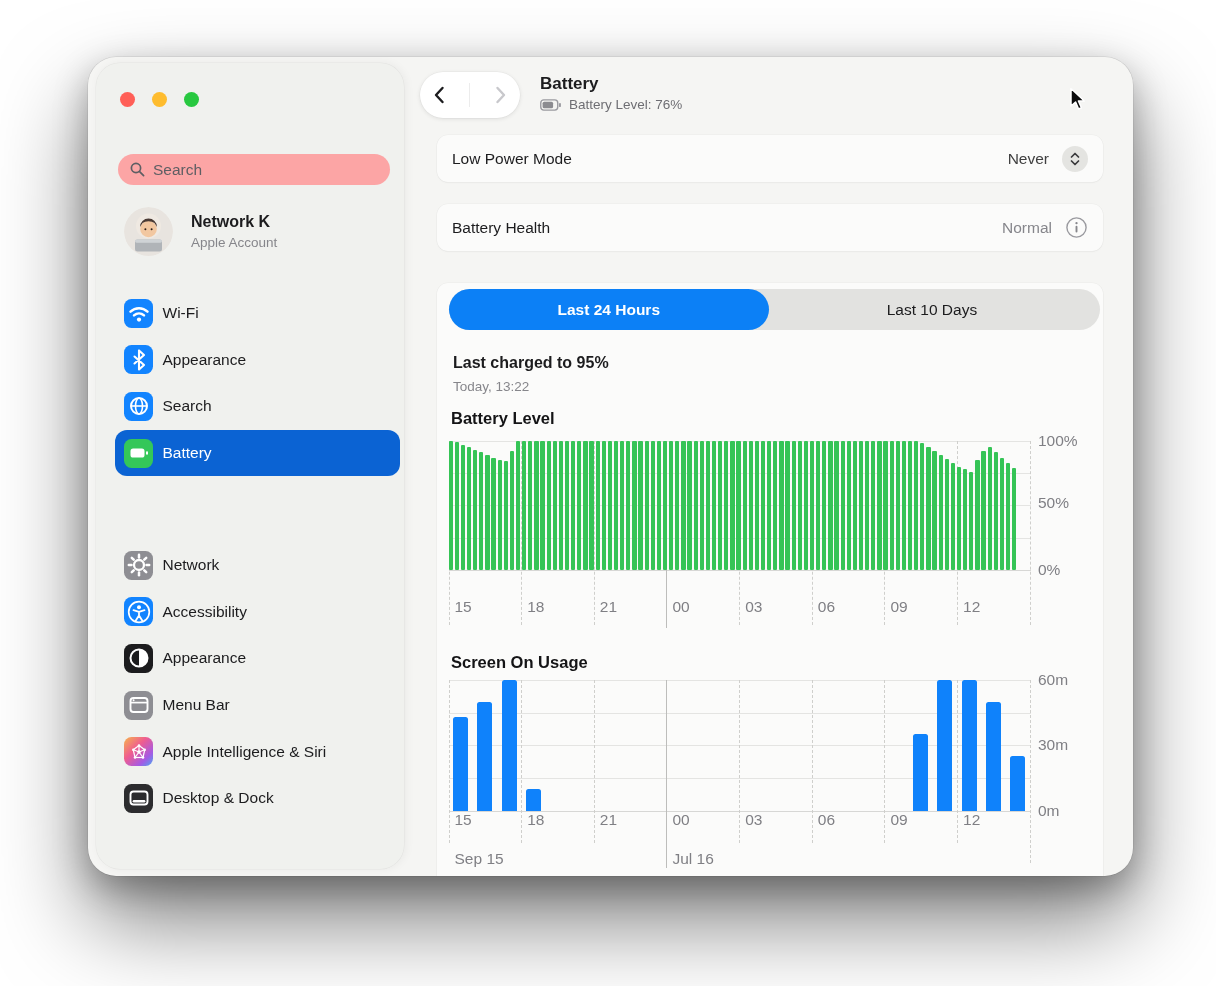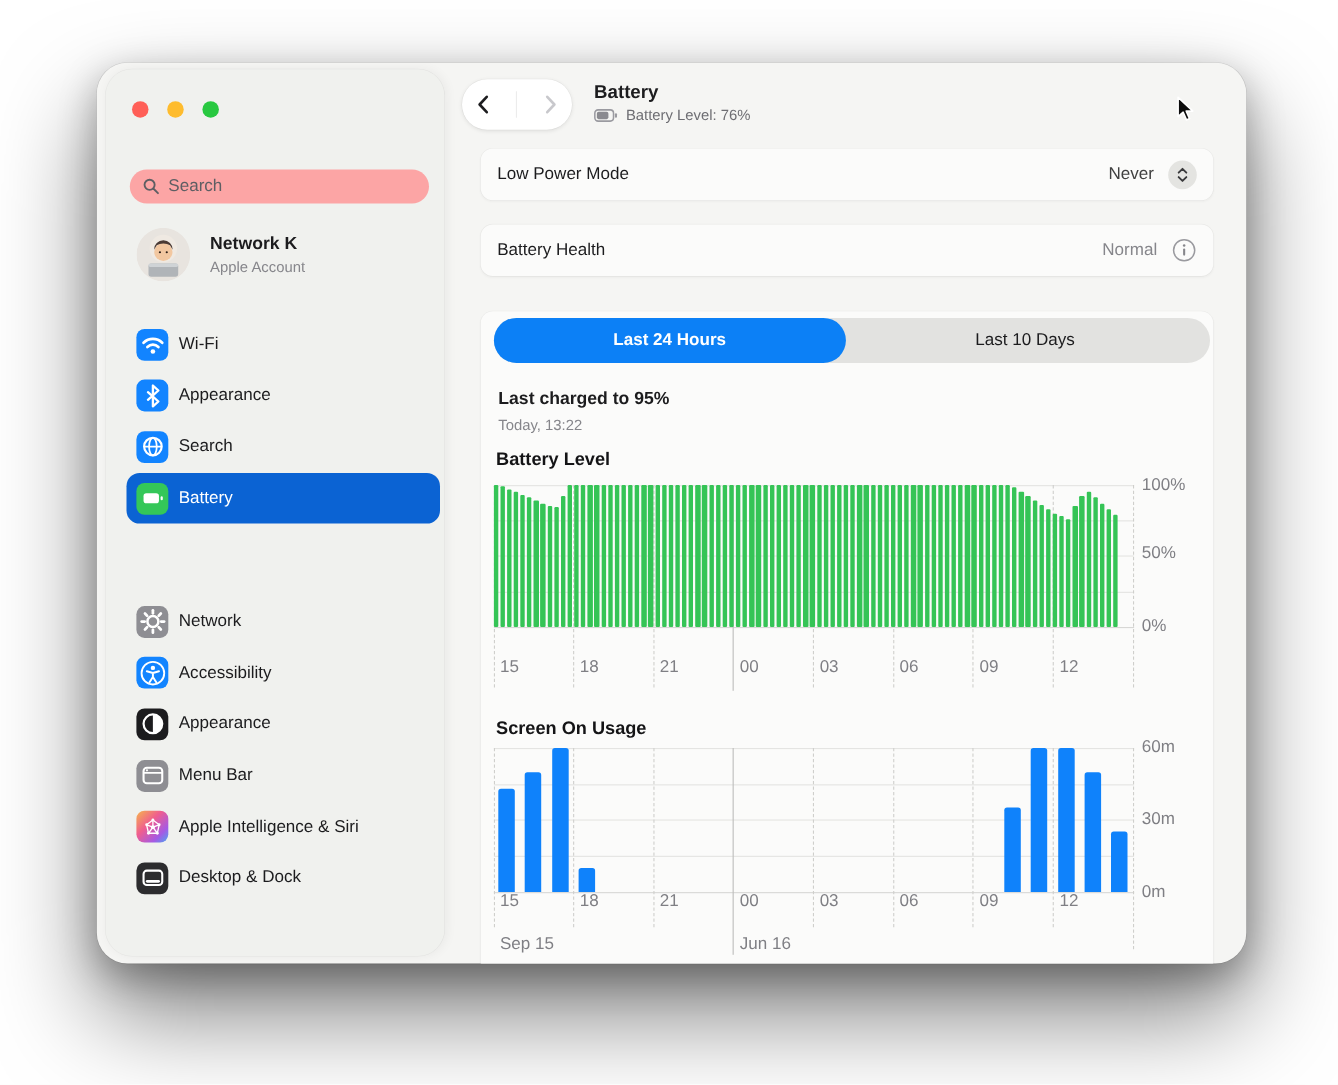--- a/index.html
+++ b/index.html
@@ -461,21 +461,21 @@
           <div class="xlab" style="left: 729.785px; top: 753.5px;">06</div>
           <div class="vline" style="left: 796.442px; top: 623px; height: 163px;"></div>
           <div class="xlab" style="left: 802.442px; top: 753.5px;">09</div>
           <div class="vline" style="left: 869.099px; top: 623px; height: 163px;"></div>
           <div class="xlab" style="left: 875.099px; top: 753.5px;">12</div>
           <div class="vline" style="left: 941.756px; top: 623px; height: 183px;"></div>
           <div class="ylab" style="left: 950px; top: 614px;">60m</div>
           <div class="ylab" style="left: 950px; top: 679.3px;">30m</div>
           <div class="ylab" style="left: 950px; top: 744.7px;">0m</div>
           <div class="datelab" style="left: 366.5px; top: 793px;">Sep 15</div>
-          <div class="datelab" style="left: 584.471px; top: 793px;">Jun 16</div>
+          <div class="datelab" style="left: 584.471px; top: 793px;">Jul 16</div>
           <div class="bar" style="left: 365.11px; top: 660.032px; width: 15px; height: 93.6683px; background: rgb(15, 130, 251); border-radius: 2.5px 2.5px 0px 0px;"></div>
           <div class="bar" style="left: 389.329px; top: 644.783px; width: 15px; height: 108.917px; background: rgb(15, 130, 251); border-radius: 2.5px 2.5px 0px 0px;"></div>
           <div class="bar" style="left: 413.548px; top: 623px; width: 15px; height: 130.7px; background: rgb(15, 130, 251); border-radius: 2.5px 2.5px 0px 0px;"></div>
           <div class="bar" style="left: 437.767px; top: 731.917px; width: 15px; height: 21.7833px; background: rgb(15, 130, 251); border-radius: 2.5px 2.5px 0px 0px;"></div>
           <div class="bar" style="left: 825.27px; top: 677.458px; width: 15px; height: 76.2417px; background: rgb(15, 130, 251); border-radius: 2.5px 2.5px 0px 0px;"></div>
           <div class="bar" style="left: 849.49px; top: 623px; width: 15px; height: 130.7px; background: rgb(15, 130, 251); border-radius: 2.5px 2.5px 0px 0px;"></div>
           <div class="bar" style="left: 873.708px; top: 623px; width: 15px; height: 130.7px; background: rgb(15, 130, 251); border-radius: 2.5px 2.5px 0px 0px;"></div>
           <div class="bar" style="left: 897.928px; top: 644.783px; width: 15px; height: 108.917px; background: rgb(15, 130, 251); border-radius: 2.5px 2.5px 0px 0px;"></div>
           <div class="bar" style="left: 922.146px; top: 699.242px; width: 15px; height: 54.4583px; background: rgb(15, 130, 251); border-radius: 2.5px 2.5px 0px 0px;"></div>
         </div>

